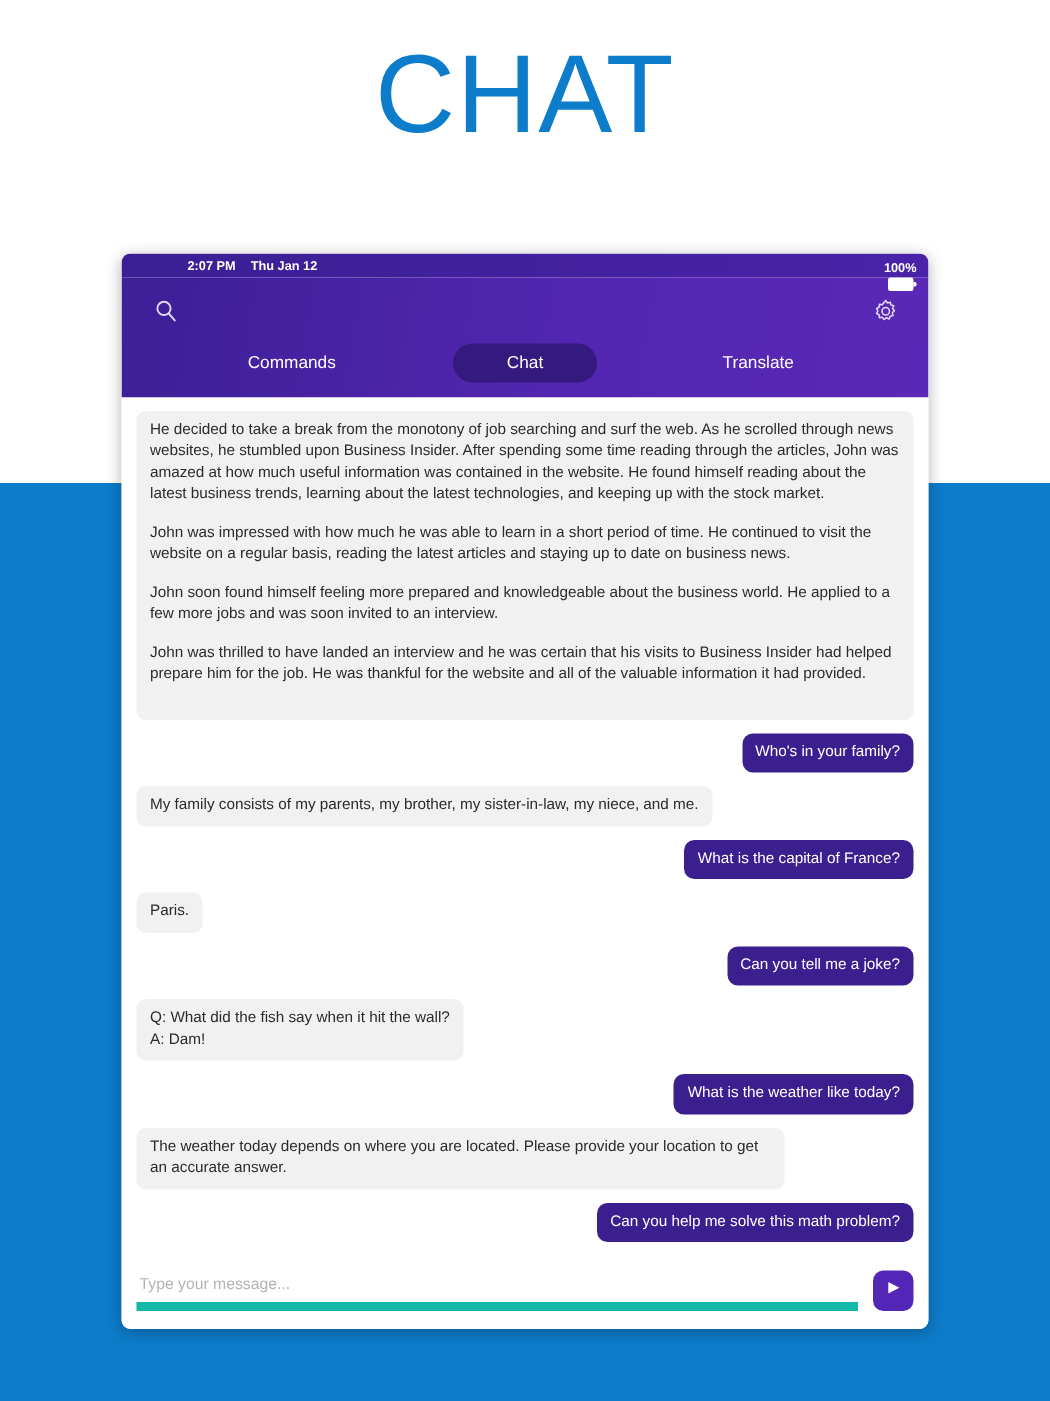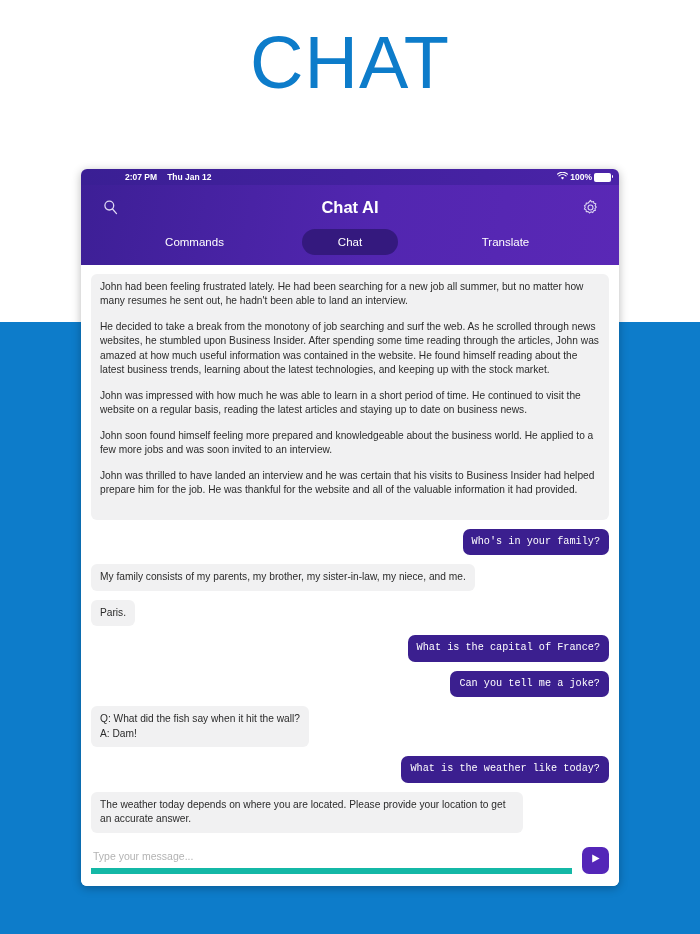--- a/index.html
+++ b/index.html
@@ -65,21 +65,21 @@
     background: linear-gradient(90deg, #3a1f94 0%, #4a23a8 100%);
     display: flex;
     align-items: center;
     padding: 0 8px;
     color: #ffffff;
     font-size: 8.5px;
     font-weight: bold;
     flex: none;
   }
   .status-left { display: flex; gap: 10px; align-items: center; margin-left: 36px; }
-  .status-right { margin-left: auto; display: flex; gap: 2px; align-items: center; }
+  .status-right { margin-left: auto; display: flex; gap: 2px; align-items: center; flex-direction: column; }
   .wifi-glyph { font-size: 9px; line-height: 1; }
   .battery {
     width: 15px; height: 7px;
     border: 1px solid #ffffff;
     border-radius: 1.5px;
     background: #ffffff;
     position: relative;
   }
   .battery::after {
     content: "";
@@ -167,21 +167,20 @@
     word-wrap: break-word;
   }
   .bubble.bot {
     background: #f1f1f2;
     color: #2b2b2b;
   }
   .bubble.user {
     background: #3b1f8f;
     color: #ffffff;
     border-radius: 7px;
-    font-family: Liberation Mono, monospace;
   }
   .bubble.long { max-width: 100%; }
   .bubble p { margin: 0 0 11px 0; }
   .bubble p:last-child { margin-bottom: 16px; }
   .bubble .line { display: block; }
 
   
   .input-bar {
     flex: none;
     display: flex;
@@ -243,62 +242,60 @@
   </div>
 
   <div class="app-header">
     <div class="header-row">
       <div class="icon-btn">
         <svg width="17" height="17" viewBox="0 0 17 17" aria-hidden="true">
           <circle cx="7.3" cy="6.6" r="4.4" stroke="#ded7f3" stroke-width="1.3" fill="none"></circle>
           <line x1="10.5" y1="10" x2="14.5" y2="14.6" stroke="#ded7f3" stroke-width="1.3" stroke-linecap="round"></line>
         </svg>
       </div>
-      <div class="header-title">Chat AI</div>
       <div class="icon-btn right">
         <svg width="17" height="17" viewBox="0 0 20 20" aria-hidden="true">
           <path d="M10 1.6l1.3 1.9 2.2-.6.6 2.2 2.2.6-.9 2.1 1.4 1.8-1.6 1.6.5 2.2-2.2.5-.8 2.1-2.1-.9-1.9 1.3-1.5-1.7-2.2.3-.2-2.2-2-1 1-2-1-2 2-1 .2-2.2 2.2.3z" stroke="#ded7f3" stroke-width="1.25" fill="none" stroke-linejoin="round"></path>
           <circle cx="10" cy="10" r="2.9" stroke="#ded7f3" stroke-width="1.25" fill="none"></circle>
         </svg>
       </div>
     </div>
 
     <div class="tab-bar">
       <div class="tab">Commands</div>
       <div class="tab active">Chat</div>
       <div class="tab">Translate</div>
     </div>
   </div>
 
   <div class="chat-body">
 
     <div class="msg-row bot">
       <div class="bubble bot long">
-        <p>John had been feeling frustrated lately. He had been searching for a new job all summer, but no matter how many resumes he sent out, he hadn't been able to land an interview.</p>
         <p>He decided to take a break from the monotony of job searching and surf the web. As he scrolled through news websites, he stumbled upon Business Insider. After spending some time reading through the articles, John was amazed at how much useful information was contained in the website. He found himself reading about the latest business trends, learning about the latest technologies, and keeping up with the stock market.</p>
         <p>John was impressed with how much he was able to learn in a short period of time. He continued to visit the website on a regular basis, reading the latest articles and staying up to date on business news.</p>
         <p>John soon found himself feeling more prepared and knowledgeable about the business world. He applied to a few more jobs and was soon invited to an interview.</p>
         <p>John was thrilled to have landed an interview and he was certain that his visits to Business Insider had helped prepare him for the job. He was thankful for the website and all of the valuable information it had provided.</p>
       </div>
     </div>
 
     <div class="msg-row user">
       <div class="bubble user">Who's in your family?</div>
     </div>
 
     <div class="msg-row bot">
       <div class="bubble bot">My family consists of my parents, my brother, my sister-in-law, my niece, and me.</div>
     </div>
 
+    <div class="msg-row user">
+      <div class="bubble user">What is the capital of France?</div>
+    </div>
+
     <div class="msg-row bot">
       <div class="bubble bot">Paris.</div>
-    </div>
-
-    <div class="msg-row user">
-      <div class="bubble user">What is the capital of France?</div>
     </div>
 
     <div class="msg-row user">
       <div class="bubble user">Can you tell me a joke?</div>
     </div>
 
     <div class="msg-row bot">
       <div class="bubble bot">
         <span class="line">Q: What did the fish say when it hit the wall?</span>
         <span class="line">A: Dam!</span>

